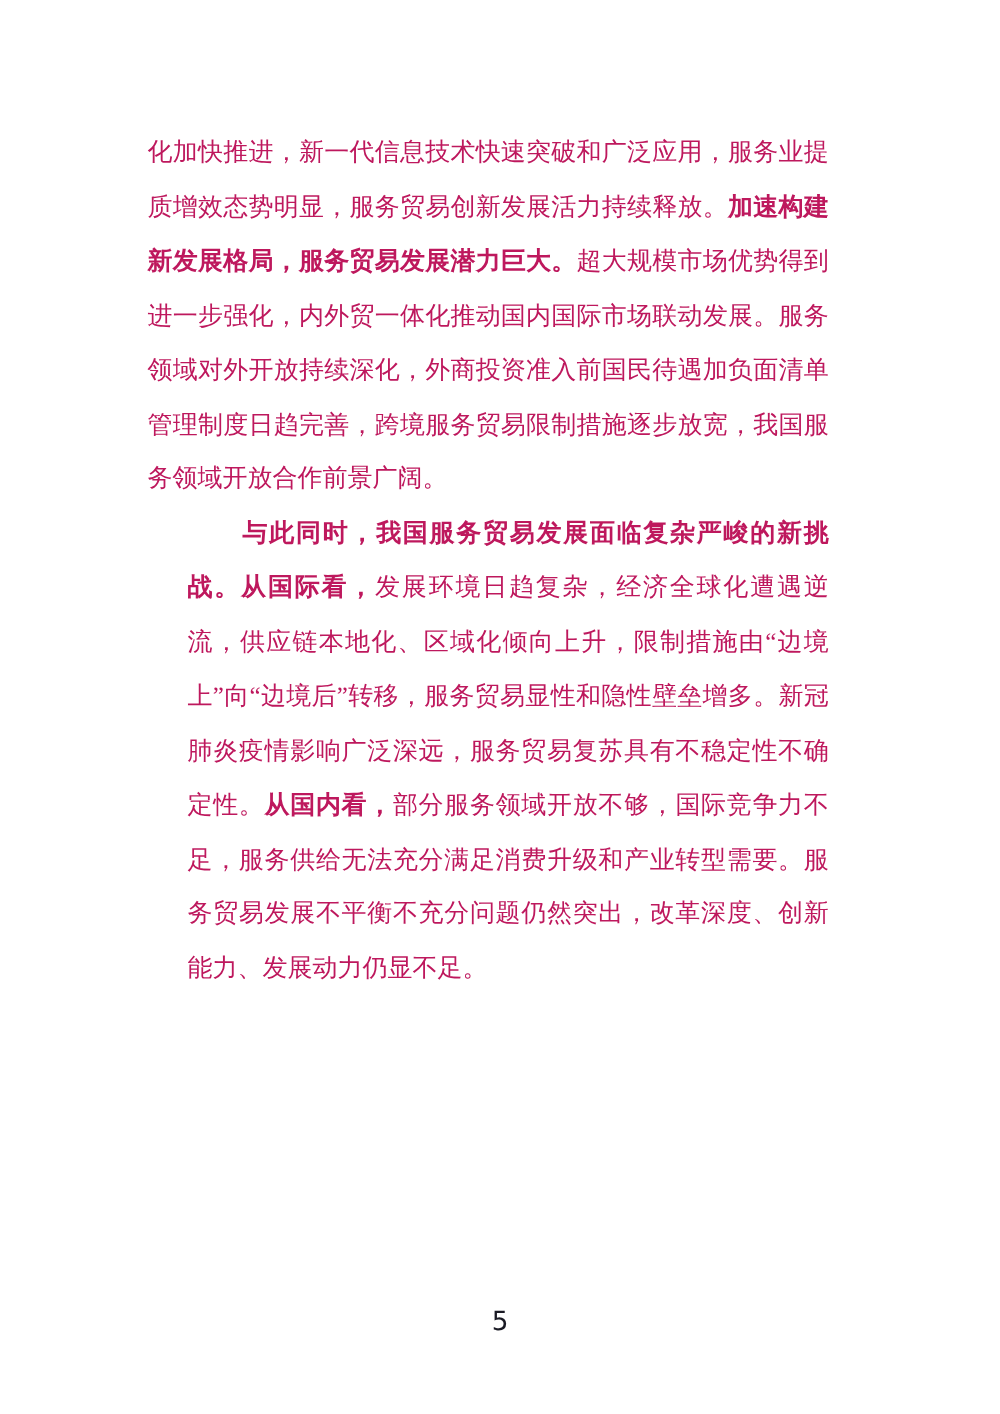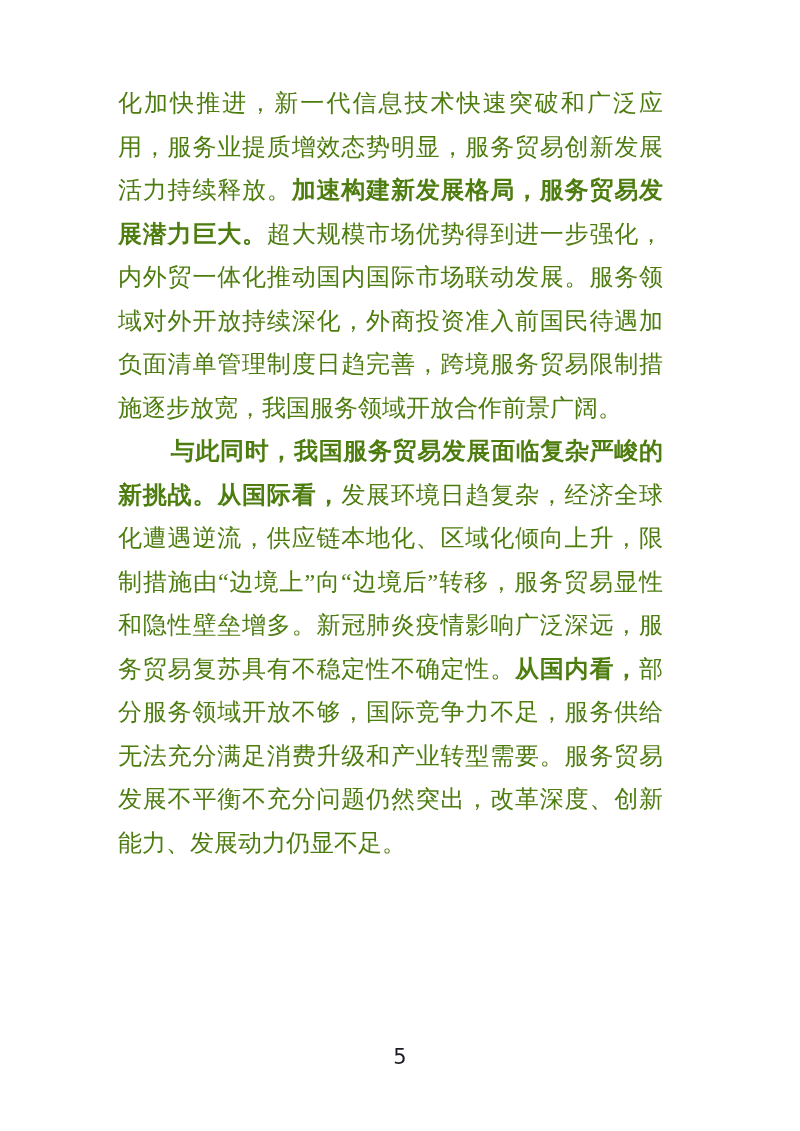--- a/index.html
+++ b/index.html
@@ -10,36 +10,37 @@
   .page {
     position: relative;
     width: 800px;
     height: 1131px;
     background: #ffffff;
     overflow: hidden;
   }
   .document-body {
     position: absolute;
     left: 118px;
-    top: 82px;
+    top: 101px;
     width: 545px;
     font-family: "Liberation Serif", "DejaVu Serif", serif;
-    font-size: 24px;
+    font-size: 20px;
     line-height: 43.5px;
-    color: #4d7c0f;
+    color: #be185d;
     text-align: justify;
     text-justify: inter-character;
     letter-spacing: 0;
   }
   .para {
     margin: 0;
     padding: 0;
   }
   .para.indent {
     text-indent: 2.2em;
+    margin-left: 32px;
   }
   .run {
     font-weight: 400;
   }
   .run.bold {
     font-weight: 700;
   }
   .page-footer {
     position: absolute;
     left: 0;

